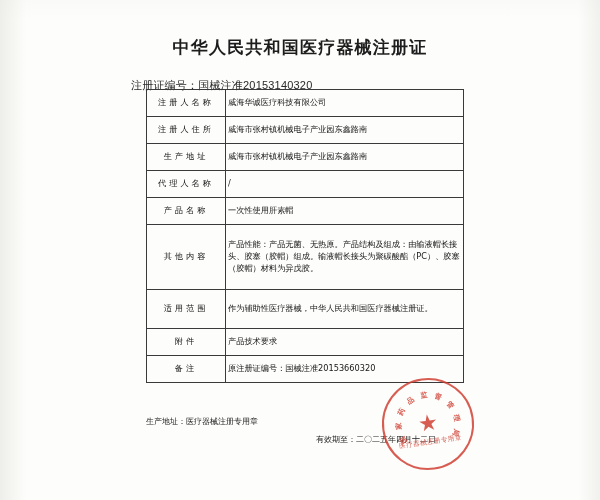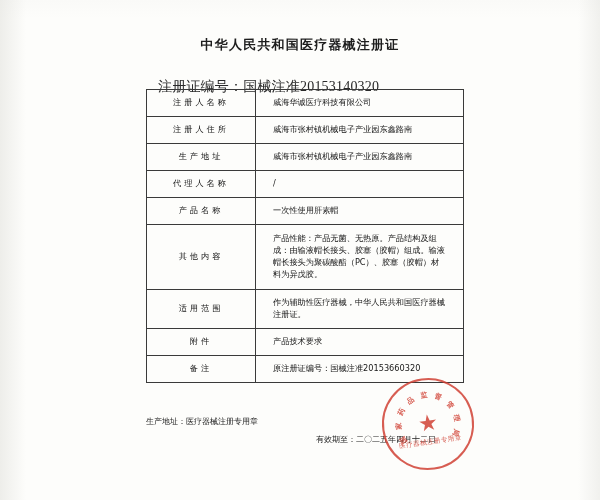--- a/index.html
+++ b/index.html
@@ -31,47 +31,47 @@
     pointer-events: none;
   }
   .doc-title {
     position: absolute;
     top: 36px;
     left: 0;
     width: 600px;
     text-align: center;
     font-family: "DejaVu Serif", serif;
     font-weight: bold;
-    font-size: 13px;
+    font-size: 17px;
     letter-spacing: 1.2px;
     color: #1d1d1d;
   }
   .reg-no {
     position: absolute;
     top: 78px;
-    left: 158px;
-    font-size: 14px;
+    left: 131px;
+    font-size: 11px;
     color: #2a2a2a;
     letter-spacing: 0.2px;
-    font-family: Liberation Serif, serif;
+    font-family: Liberation Sans, sans-serif;
   }
   table.cert {
     position: absolute;
     top: 89px;
     left: 146px;
     width: 318px;
     border-collapse: collapse;
     table-layout: fixed;
     background: rgba(255,255,255,0.0);
   }
   table.cert td {
     border: 1px solid #3a3a3a;
     font-size: 8.2px;
     color: #161616;
-    padding: 3px 17px;
+    padding: 3px 2px;
     vertical-align: middle;
     line-height: 1.45;
   }
   td.label {
     width: 74px;
     text-align: center;
     letter-spacing: 3px;
     padding-left: 2px;
     padding-right: 2px;
     white-space: nowrap;

